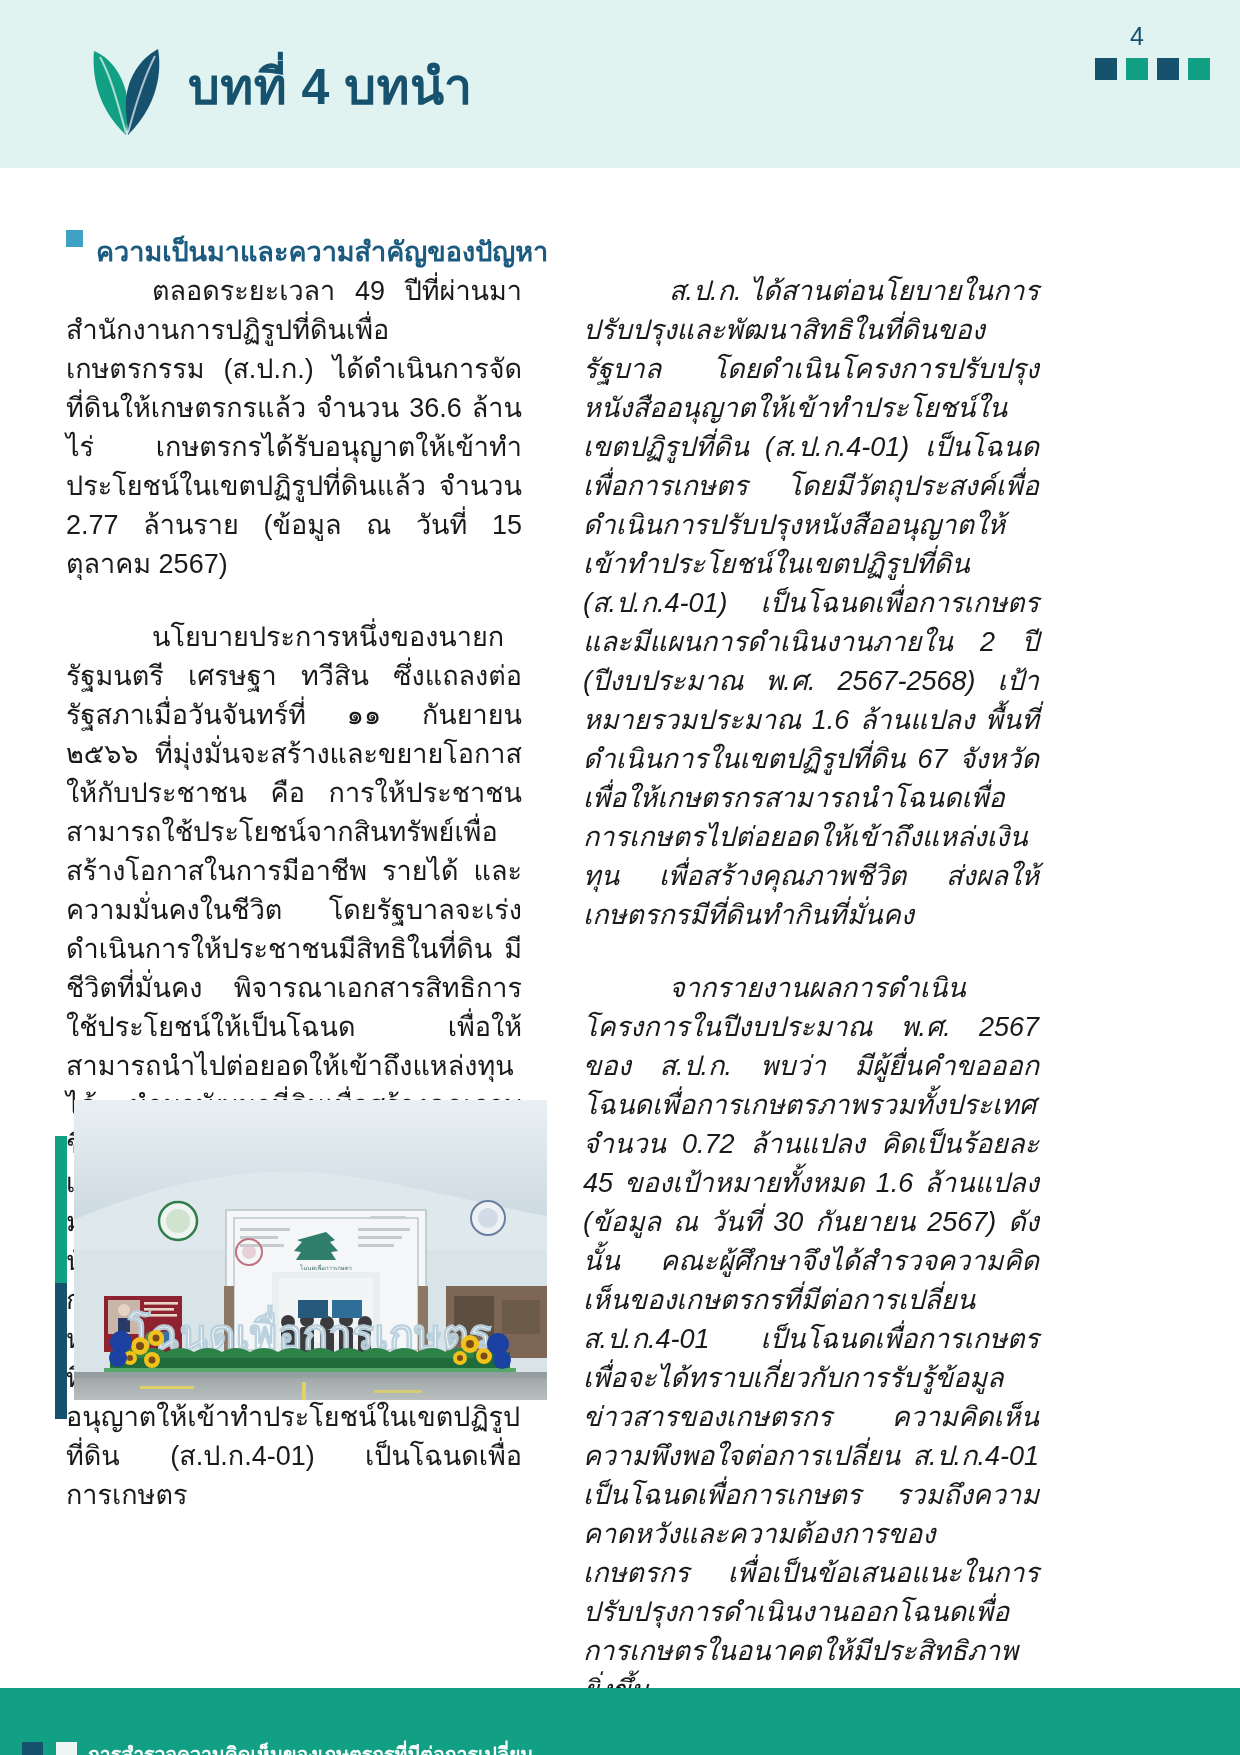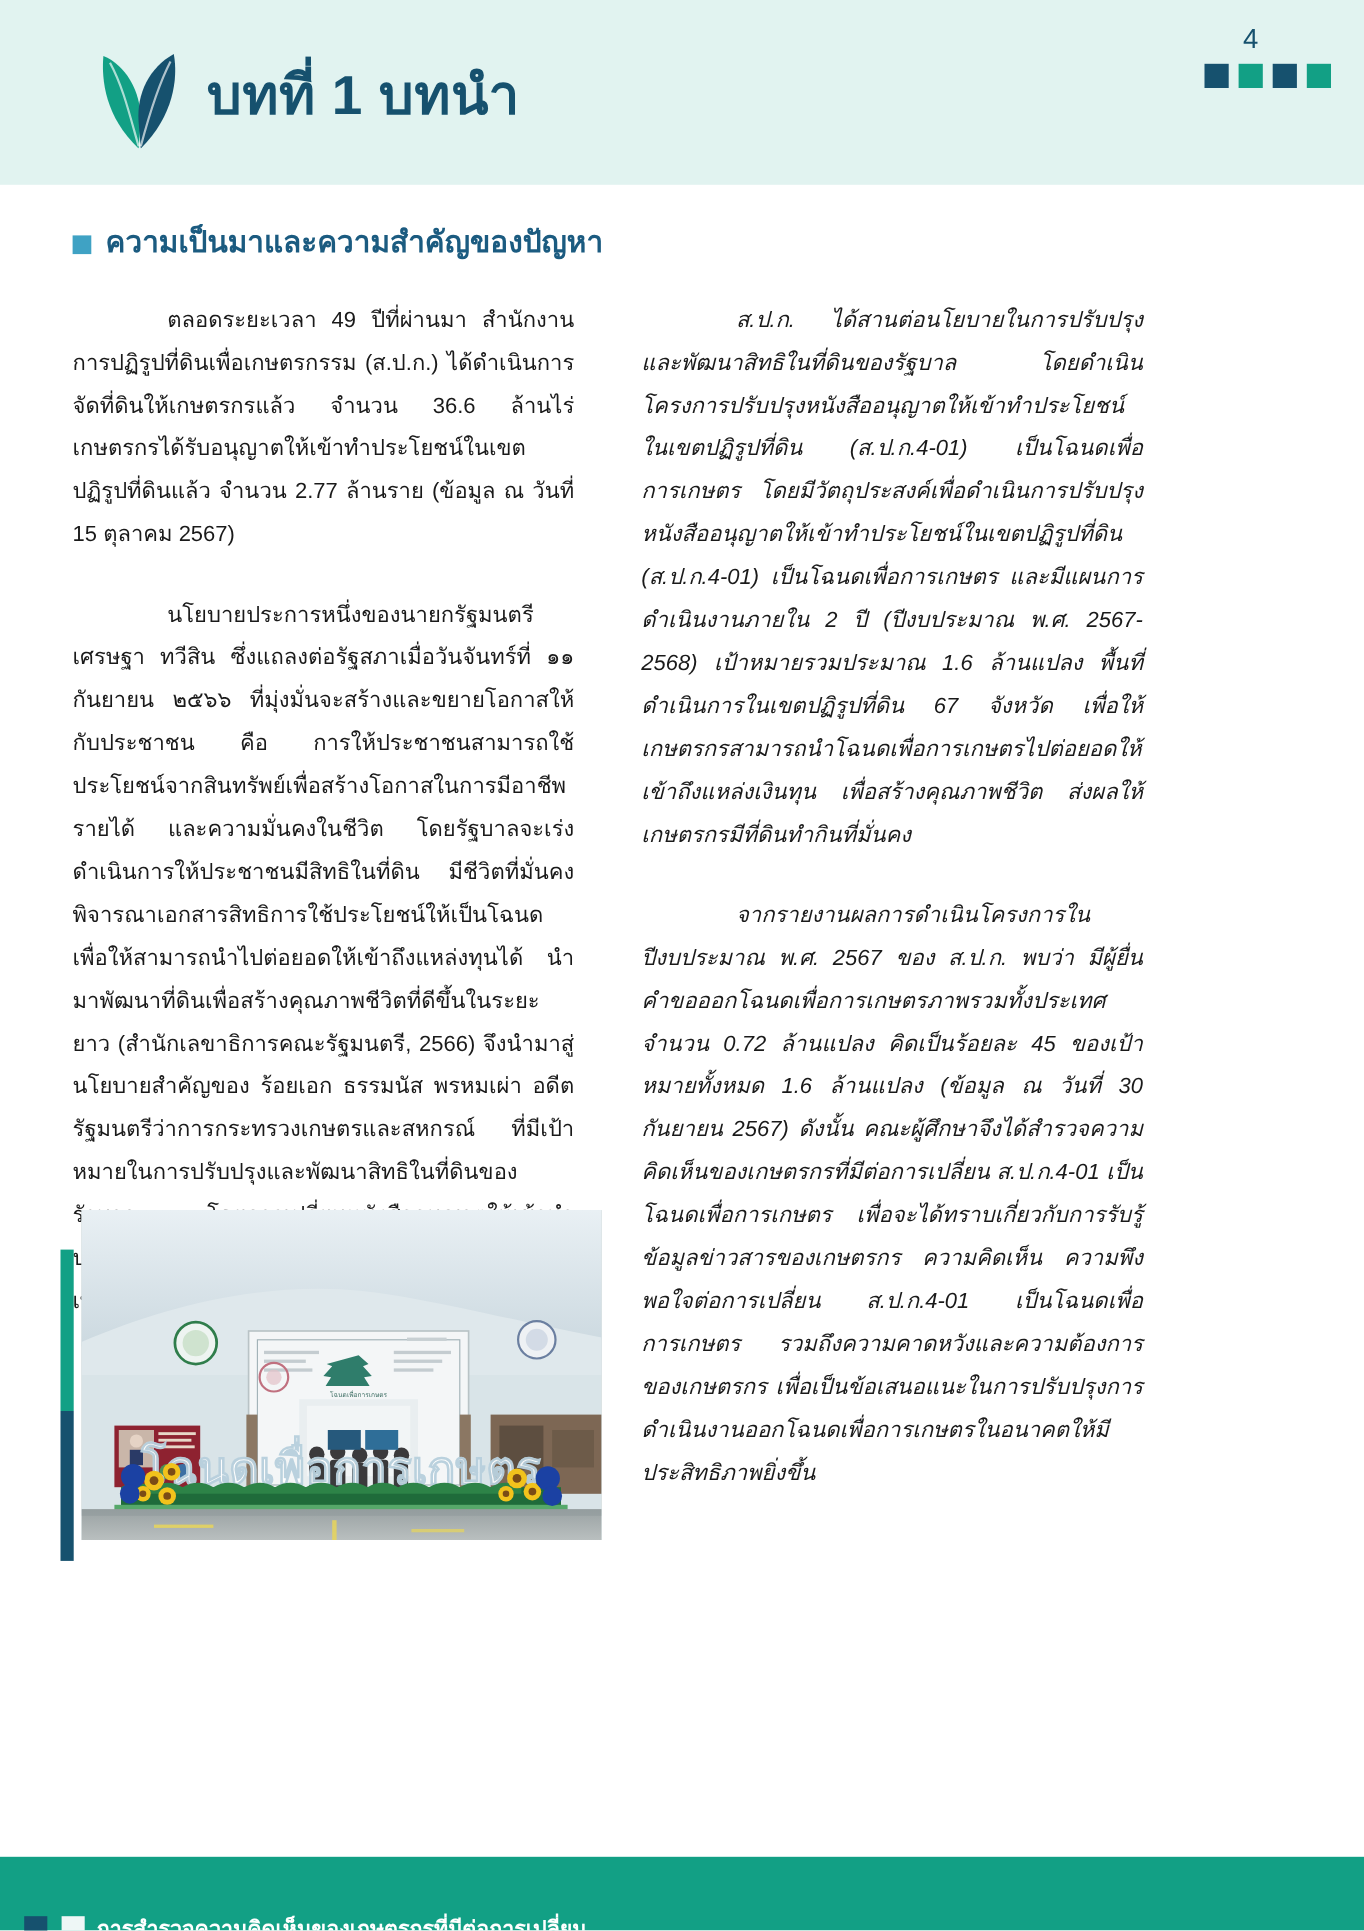--- a/index.html
+++ b/index.html
@@ -79,39 +79,40 @@
     background: #3fa2c4;
     display: block;
     flex: 0 0 auto;
     margin-top: 5px;
   }
   .heading-text {
     font-size: 27px;
     font-weight: 700;
     color: #1b5b80;
     white-space: nowrap;
+    margin-top: 32px;
   }
 
   
   .columns {
     position: absolute;
     left: 0;
     top: 272px;
     width: 1240px;
   }
   .col {
     position: absolute;
     top: 0;
     width: 456px;
   }
   .col-left  { left: 66px; }
   .col-right { left: 583px; font-style: italic; }
 
   .para {
-    font-size: 20px;
+    font-size: 27px;
     line-height: 39px;
     color: #1a1a1a;
     text-align: justify;
     text-justify: inter-character;
     text-indent: 86px;
     margin: 0 0 34px 0;
     word-break: break-word;
   }
   .para:last-child { margin-bottom: 0; }
 
@@ -177,21 +178,21 @@
 
   <span class="leaf-logo">
     <svg viewBox="0 0 78 90" width="78" height="90" aria-hidden="true">
       <path d="M38 90 C 8 62, 4 28, 6 6 C 26 14, 40 38, 40 64 Z" fill="#12a085"></path>
       <path d="M40 90 C 70 60, 74 26, 70 4 C 48 16, 36 40, 38 66 Z" fill="#16516e"></path>
       <path d="M38 88 C 30 60, 24 34, 12 12" stroke="#ffffff" stroke-width="2" fill="none" opacity="0.65"></path>
       <path d="M40 88 C 48 58, 56 32, 67 11" stroke="#ffffff" stroke-width="2" fill="none" opacity="0.65"></path>
     </svg>
   </span>
 
-  <div class="chapter-title">บทที่ 1  บทนำ</div>
+  <div class="chapter-title">บทที่ 4  บทนำ</div>
 
   <div class="page-number">4</div>
 
   <div class="square-row">
     <span class="sq dark"></span>
     <span class="sq teal"></span>
     <span class="sq dark"></span>
     <span class="sq teal"></span>
   </div>
 </div>

